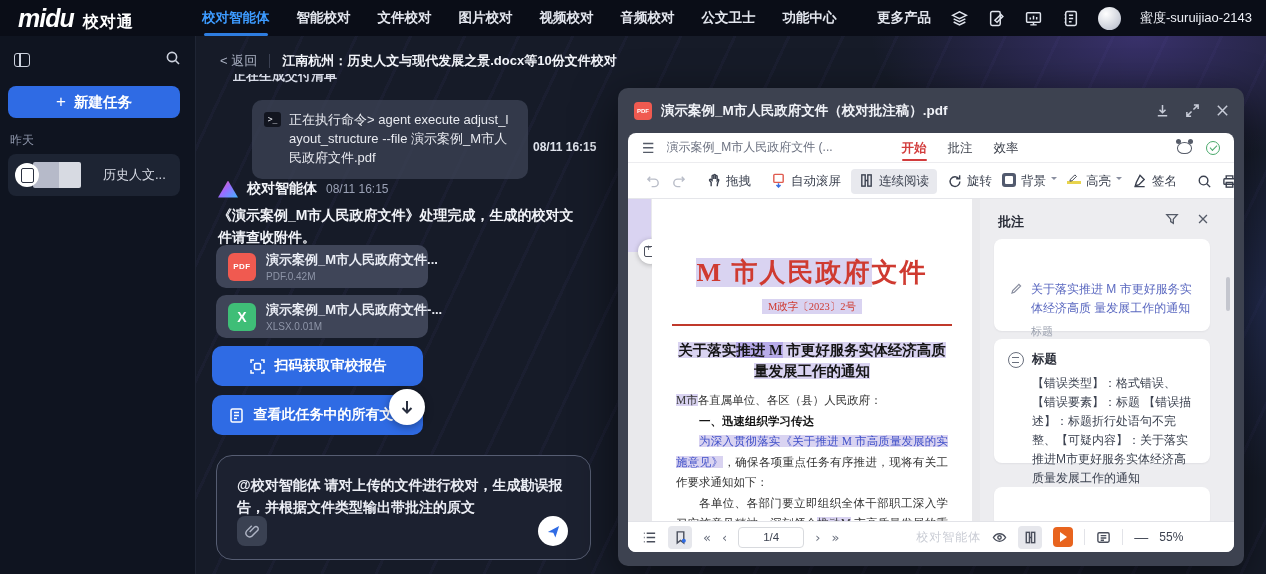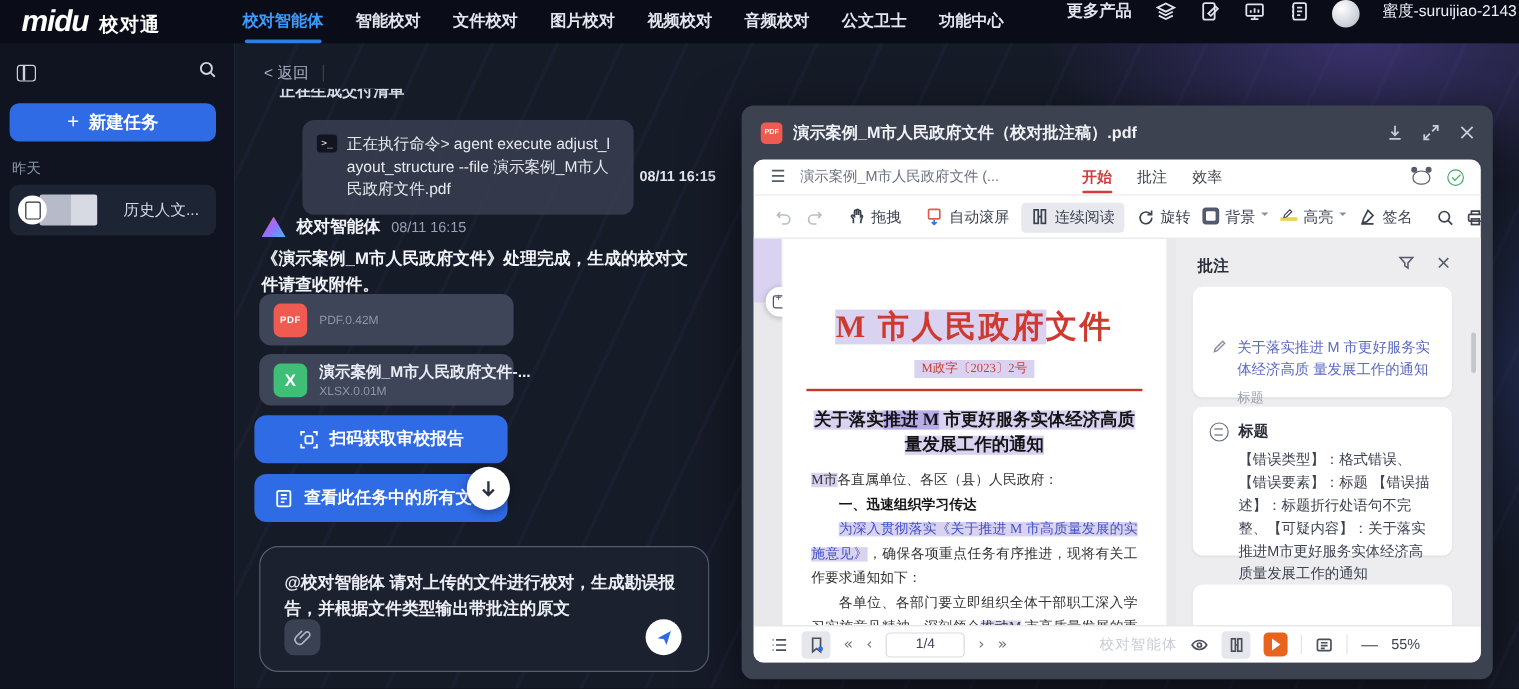--- a/index.html
+++ b/index.html
@@ -11,21 +11,21 @@
   }
   
   .topnav { position:absolute; left:0; top:0; width:1266px; height:36px; background:#0a0d17; display:flex; align-items:center; z-index:30; }
   .logo-wrap { display:flex; align-items:baseline; margin-left:18px; width:170px; }
   .logo { font-style:italic; font-weight:bold; font-size:25px; letter-spacing:-1px; color:#fff; }
   .logo-suffix { font-size:16px; font-weight:bold; color:#fff; margin-left:9px; letter-spacing:1px; }
   .nav-items { display:flex; align-items:center; gap:27px; margin-left:14px; }
   .nav-item { font-size:13.5px; color:#e3e6ee; font-weight:bold; cursor:pointer; position:relative; height:36px; line-height:36px; }
   .nav-item.active { color:#3d9bff; }
   .nav-item.active::after { content:""; position:absolute; left:2px; right:2px; bottom:0; height:3px; background:#2e7de0; border-radius:2px; }
-  .nav-right { position:absolute; right:2px; top:0; height:36px; display:flex; gap:19px; }
+  .nav-right { position:absolute; right:14px; top:0; height:36px; display:flex; align-items:center; gap:19px; }
   .nav-right .label { font-size:13.5px; font-weight:bold; color:#e3e6ee; cursor:pointer; }
   .tn-icon { width:18px; height:18px; display:inline-flex; align-items:center; justify-content:center; color:#dfe3ec; cursor:pointer; }
   .tn-icon svg { width:17px; height:17px; stroke:#dfe3ec; fill:none; stroke-width:1.4; }
   .avatar { width:23px; height:23px; border-radius:50%; background:radial-gradient(circle at 35% 30%, #ffffff, #c9cdd8 70%, #9aa0b0); cursor:pointer; }
   .username { font-size:13px; color:#eef0f6; }
   
   .sidebar { position:absolute; left:0; top:36px; width:196px; height:538px; background:#0f1420; border-right:1px solid #1f2534; z-index:20; }
   .sb-top { display:flex; justify-content:space-between; align-items:center; padding:14px 14px 0 14px; }
   .sb-toggle { width:16px; height:14px; border:1.6px solid #cdd2de; border-radius:3px; position:relative; cursor:pointer; }
   .sb-toggle::after { content:""; position:absolute; left:4px; top:0; bottom:0; width:1.6px; background:#cdd2de; }
@@ -235,20 +235,21 @@
       <span class="sb-task-icon"></span>
       <span class="sb-redact"></span>
       <span class="sb-task-label">历史人文...</span>
     </div>
   </aside>
 
   <main class="chatmain">
     <div class="chat-header">
       <span class="back-link">&lt; <span>返回</span></span>
       <span class="chat-divider"></span>
+      <span class="chat-title">江南杭州：历史人文与现代发展之景.docx等10份文件校对</span>
     </div>
     <div class="status-clip">
       <div class="status-text">正在生成交付清单</div>
     </div>
     <div class="cmd-card">
       <div class="cmd-row">
         <span class="term-icon">&gt;_</span>
         <span class="cmd-text">正在执行命令&gt; agent execute adjust_layout_structure --file 演示案例_M市人民政府文件.pdf</span>
       </div>
     </div>
@@ -257,20 +258,21 @@
     <div class="agent-row">
       <span class="agent-logo"></span>
       <span class="agent-name">校对智能体</span>
       <span class="agent-time">08/11 16:15</span>
     </div>
     <div class="agent-msg">《演示案例_M市人民政府文件》处理完成，生成的校对文件请查收附件。</div>
 
     <div class="file-card f1">
       <span class="file-ico pdf">PDF</span>
       <span>
+        <div class="file-name">演示案例_M市人民政府文件...</div>
         <div class="file-meta">PDF.0.42M</div>
       </span>
     </div>
     <div class="file-card f2">
       <span class="file-ico xls">X</span>
       <span>
         <div class="file-name">演示案例_M市人民政府文件-...</div>
         <div class="file-meta">XLSX.0.01M</div>
       </span>
     </div>

